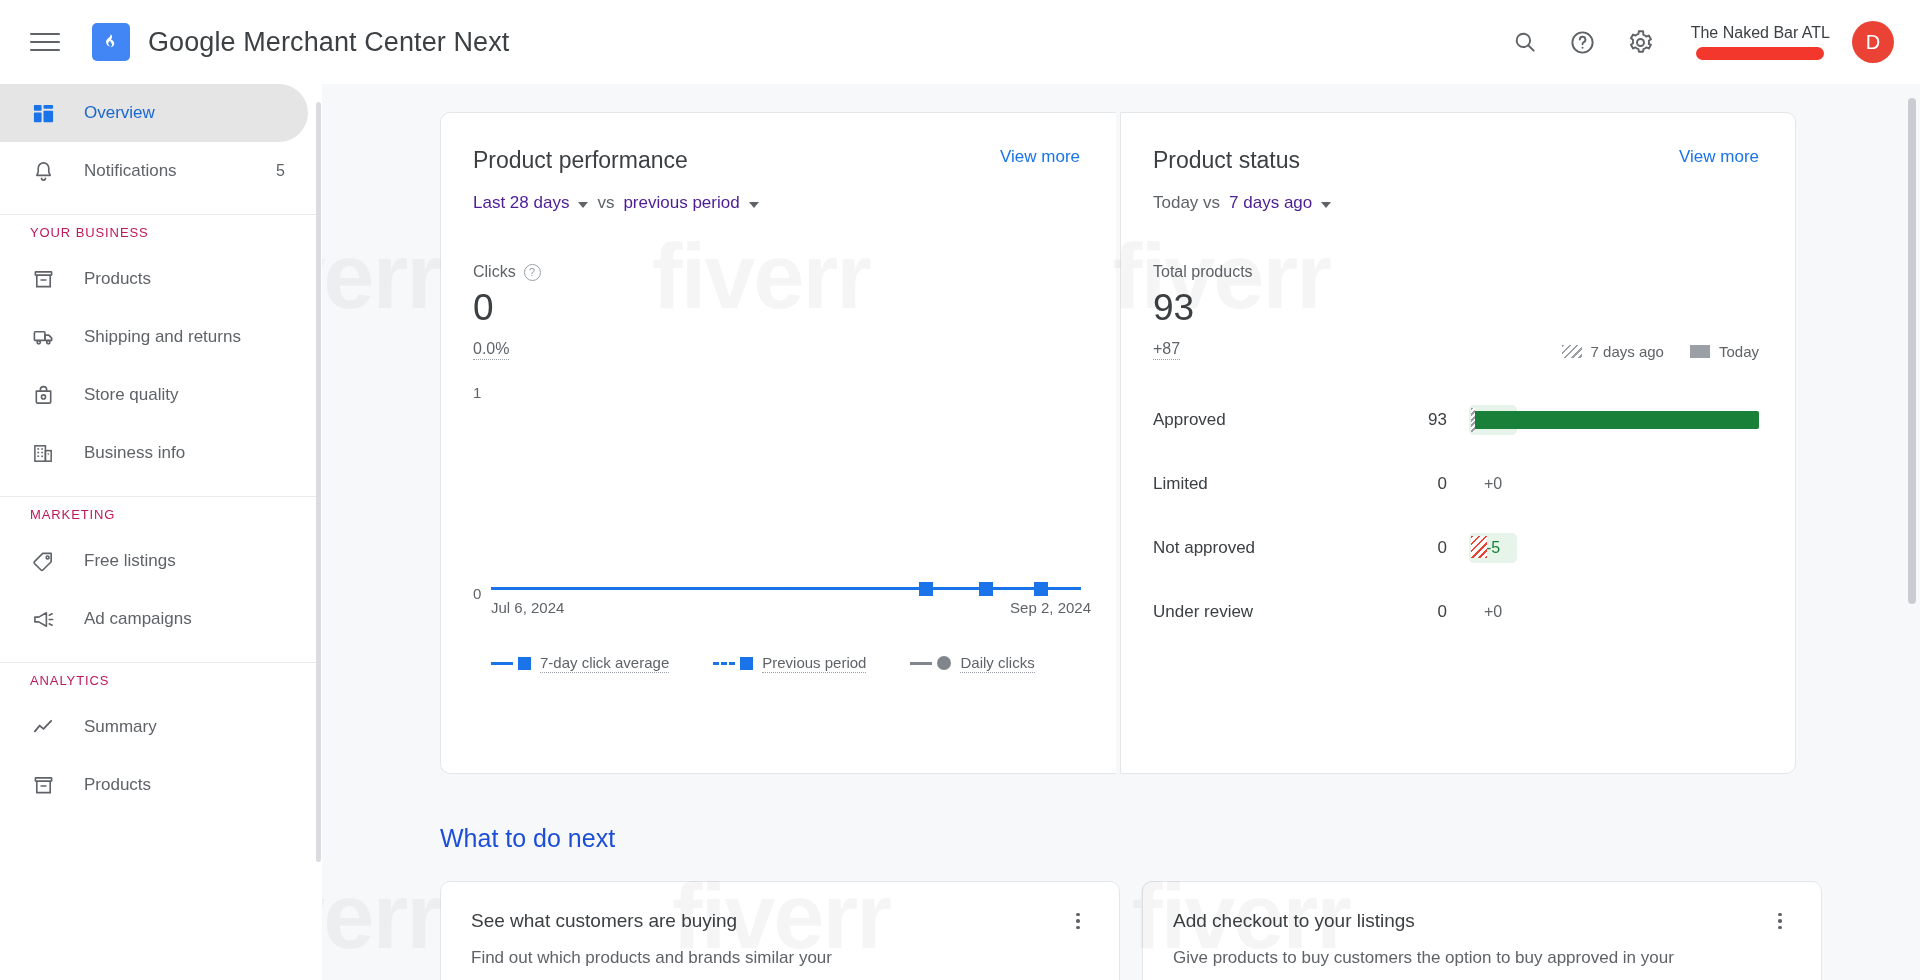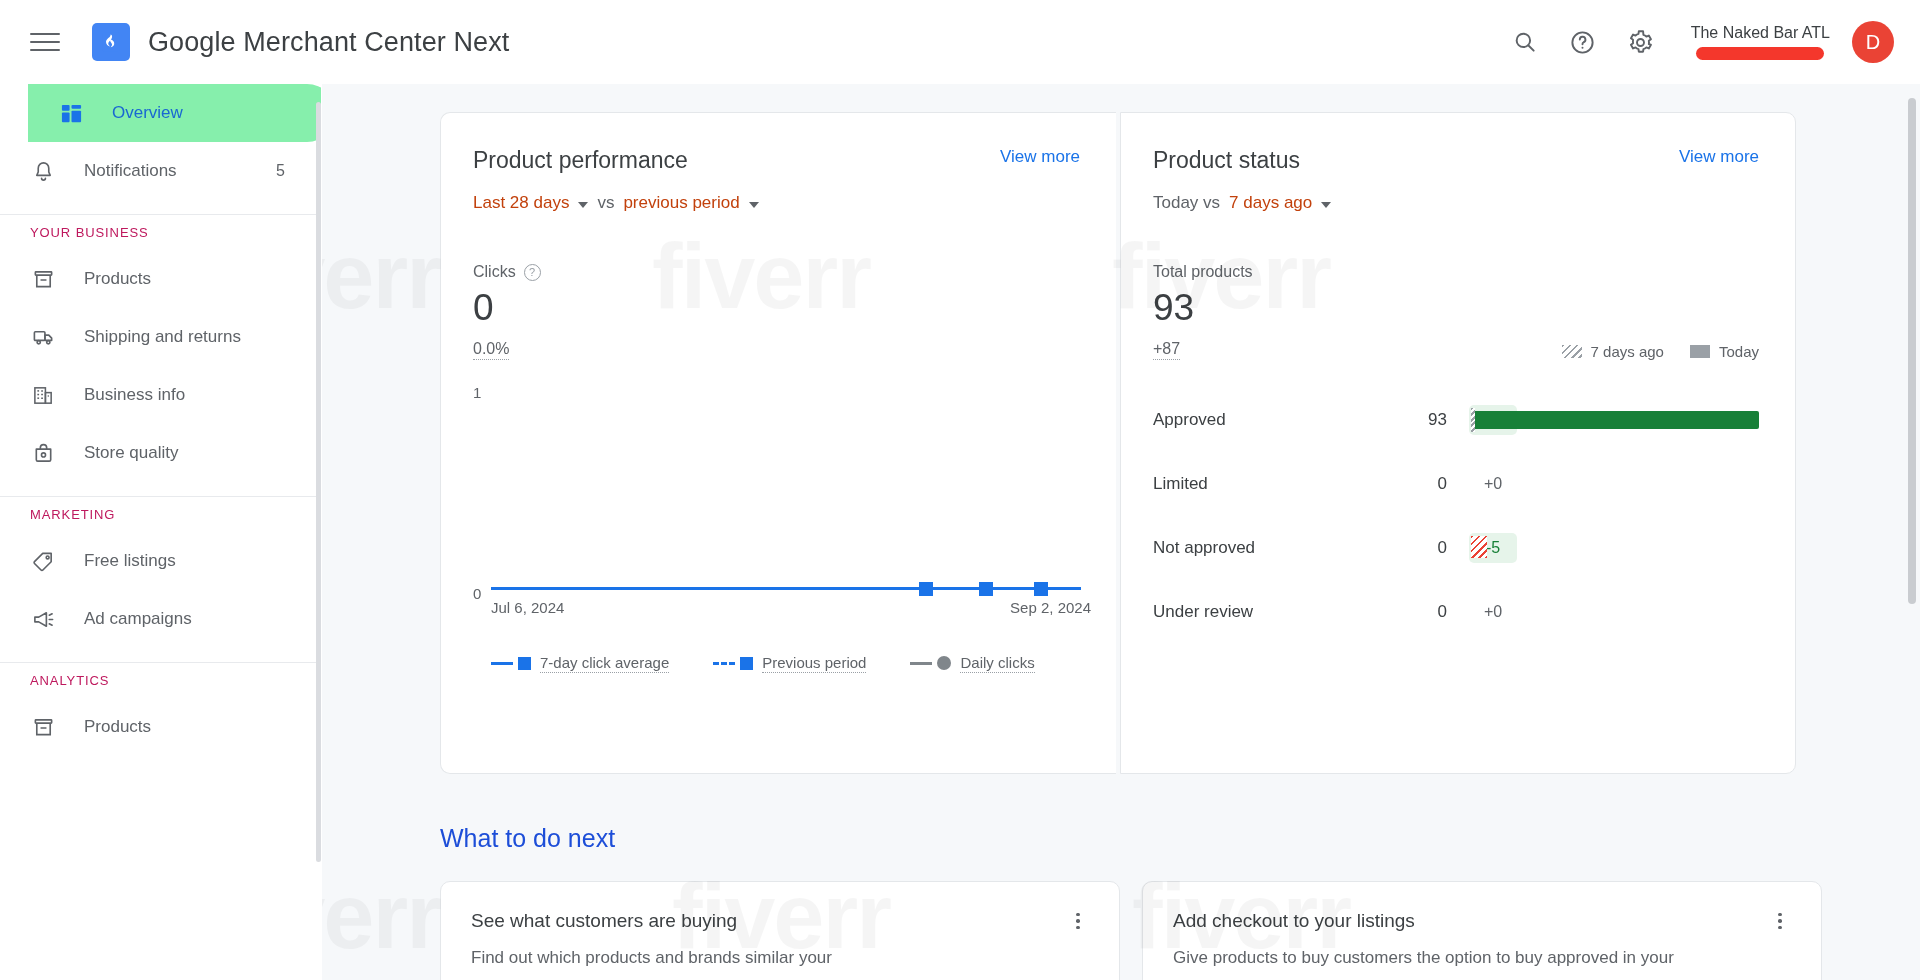--- a/index.html
+++ b/index.html
@@ -63,24 +63,23 @@
     background:#ffffff; overflow:hidden; z-index:20;
     border-right: 1px solid #ffffff;
   }
   .nav-item {
     display:flex; align-items:center; height:58px; padding-left:30px;
     gap:28px; cursor:pointer; position:relative;
     color:#5f6368; font-size:17px;
   }
   .nav-item .nav-ico { width:26px; height:26px; flex:none; display:flex; align-items:center; justify-content:center; }
   .nav-item.active {
-    background:#86efac; color:#1967d2;
+    background:#e5e5e5; color:#1967d2;
     border-top-right-radius:29px; border-bottom-right-radius:29px;
     width: 308px;
-    margin-left: 28px;
   }
   .nav-item.active .nav-ico svg path,
   .nav-item.active .nav-ico svg rect { fill:#1a73e8; }
   .nav-badge { margin-left:auto; margin-right:36px; font-size:16px; color:#5f6368; }
   .nav-sep { height:1px; background:#e8eaed; margin: 14px 0 10px 0; }
   .nav-group {
     font-size:13px; color:#be185d; letter-spacing:0.9px;
     padding-left:30px; margin-bottom:10px; margin-top:8px; text-transform:uppercase;
   }
   .sb-scroll {
@@ -103,21 +102,21 @@
   .card-perf { width: 676px; height: 662px; border-top-right-radius:0; border-bottom-right-radius:0; border-right:none; }
   .card-status { width: 676px; height: 662px; border-top-left-radius:0; border-bottom-left-radius:0; }
 
   .card-pad { padding: 34px 36px 0 32px; }
 
   .card-head { display:flex; align-items:flex-start; }
   .card-title { font-size:23px; color:#3c4043; font-weight:400; }
   .view-more { margin-left:auto; color:#1a73e8; font-size:17px; cursor:pointer; }
 
   .filter-row { display:flex; align-items:center; gap:9px; margin-top:19px; font-size:17px; }
-  .link-blue { color:#c2410c; cursor:pointer; }
+  .link-blue { color:#4c1d95; cursor:pointer; }
   .caret { width:0;height:0;border-left:5px solid transparent;border-right:5px solid transparent;border-top:6px solid #5f6368; margin-top:3px; cursor:pointer;}
   .vs-txt { color:#5f6368; }
 
   .metric-label { margin-top:50px; font-size:16px; color:#5f6368; display:flex; align-items:center; gap:8px;}
   .metric-value { font-size:37px; color:#3c4043; margin-top:8px; line-height:1.05; font-weight:400;}
   .metric-delta { margin-top:12px; font-size:16px; color:#5f6368; border-bottom:1px dotted #9aa0a6; display:inline-block; padding-bottom:1px; cursor:default;}
 
   .qmark {
     width:17px;height:17px;border-radius:50%;border:1.4px solid #9aa0a6;
     font-size:11px;color:#9aa0a6;display:inline-flex;align-items:center;justify-content:center;
@@ -287,50 +286,50 @@
     <div class="nav-item">
       <span class="nav-ico">
         <svg width="23" height="23" viewBox="0 0 24 24" fill="none" stroke="#5f6368" stroke-width="1.7">
           <rect x="2.5" y="6" width="11" height="9" rx="1"></rect>
           <path d="M13.5 9.5h4l3 3.2V15h-7z" stroke-linejoin="round"></path>
           <circle cx="7" cy="17" r="1.7"></circle>
             <circle cx="17" cy="17" r="1.7"></circle>
         </svg>
       </span>
       <span>Shipping and returns</span>
+    </div>
+
+    <div class="nav-item">
+      <span class="nav-ico">
+        <svg width="23" height="23" viewBox="0 0 24 24" fill="none" stroke="#5f6368" stroke-width="1.7">
+          <path d="M4.5 7.5h15v11a1.5 1.5 0 0 1-1.5 1.5H6a1.5 1.5 0 0 1-1.5-1.5z" stroke-linejoin="round"></path>
+          <path d="M8.7 7.5V6a3.3 3.3 0 0 1 6.6 0v1.5" stroke-linecap="round"></path>
+          <circle cx="12" cy="13.5" r="2.1"></circle>
+        </svg>
+      </span>
+      <span>Store quality</span>
     </div>
 
     <div class="nav-item">
       <span class="nav-ico">
         <svg width="23" height="23" viewBox="0 0 24 24" fill="none" stroke="#5f6368" stroke-width="1.6">
           <rect x="3" y="4" width="11" height="16"></rect>
           <rect x="14" y="9" width="6" height="11"></rect>
           <line x1="5.6" y1="7.2" x2="7.4" y2="7.2"></line>
             <line x1="9.6" y1="7.2" x2="11.4" y2="7.2"></line>
           <line x1="5.6" y1="11" x2="7.4" y2="11"></line>
             <line x1="9.6" y1="11" x2="11.4" y2="11"></line>
           <line x1="5.6" y1="14.8" x2="7.4" y2="14.8"></line>
             <line x1="9.6" y1="14.8" x2="11.4" y2="14.8"></line>
           <line x1="16.4" y1="12.5" x2="17.6" y2="12.5"></line>
         </svg>
       </span>
       <span>Business info</span>
     </div>
 
-    <div class="nav-item">
-      <span class="nav-ico">
-        <svg width="23" height="23" viewBox="0 0 24 24" fill="none" stroke="#5f6368" stroke-width="1.7">
-          <path d="M4.5 7.5h15v11a1.5 1.5 0 0 1-1.5 1.5H6a1.5 1.5 0 0 1-1.5-1.5z" stroke-linejoin="round"></path>
-          <path d="M8.7 7.5V6a3.3 3.3 0 0 1 6.6 0v1.5" stroke-linecap="round"></path>
-          <circle cx="12" cy="13.5" r="2.1"></circle>
-        </svg>
-      </span>
-      <span>Store quality</span>
-    </div>
-
     <div class="nav-sep"></div>
     <div class="nav-group">MARKETING</div>
 
     <div class="nav-item">
       <span class="nav-ico">
         <svg width="23" height="23" viewBox="0 0 24 24" fill="none" stroke="#5f6368" stroke-width="1.7">
           <path d="M11.2 3.5H20v8.8l-8.6 8.6a1.4 1.4 0 0 1-2 0l-6.8-6.8a1.4 1.4 0 0 1 0-2z" stroke-linejoin="round"></path>
           <circle cx="16.3" cy="7.7" r="1.5"></circle>
         </svg>
       </span>
@@ -345,20 +344,28 @@
           <line x1="18" y1="12" x2="21.5" y2="12" stroke-linecap="round"></line>
           <line x1="18" y1="16.5" x2="21" y2="18" stroke-linecap="round"></line>
         </svg>
       </span>
       <span>Ad campaigns</span>
     </div>
 
     <div class="nav-sep"></div>
     <div class="nav-group">ANALYTICS</div>
 
+    <div class="nav-item">
+      <span class="nav-ico">
+        <svg width="23" height="23" viewBox="0 0 24 24" fill="none" stroke="#5f6368" stroke-width="1.9">
+          <polyline points="3,16 8,10 12,13.5 20,5" stroke-linecap="round" stroke-linejoin="round"></polyline>
+        </svg>
+      </span>
+      <span>Summary</span>
+    </div>
 
     <div class="nav-item">
       <span class="nav-ico">
         <svg width="23" height="23" viewBox="0 0 24 24" fill="none" stroke="#5f6368" stroke-width="1.7">
           <rect x="3.5" y="4" width="17" height="3.5" rx="0.6"></rect>
           <path d="M5 7.5v12h14v-12"></path>
             <line x1="9.5" y1="12.5" x2="14.5" y2="12.5" stroke-linecap="round"></line>
         </svg>
       </span>
       <span>Products</span>

